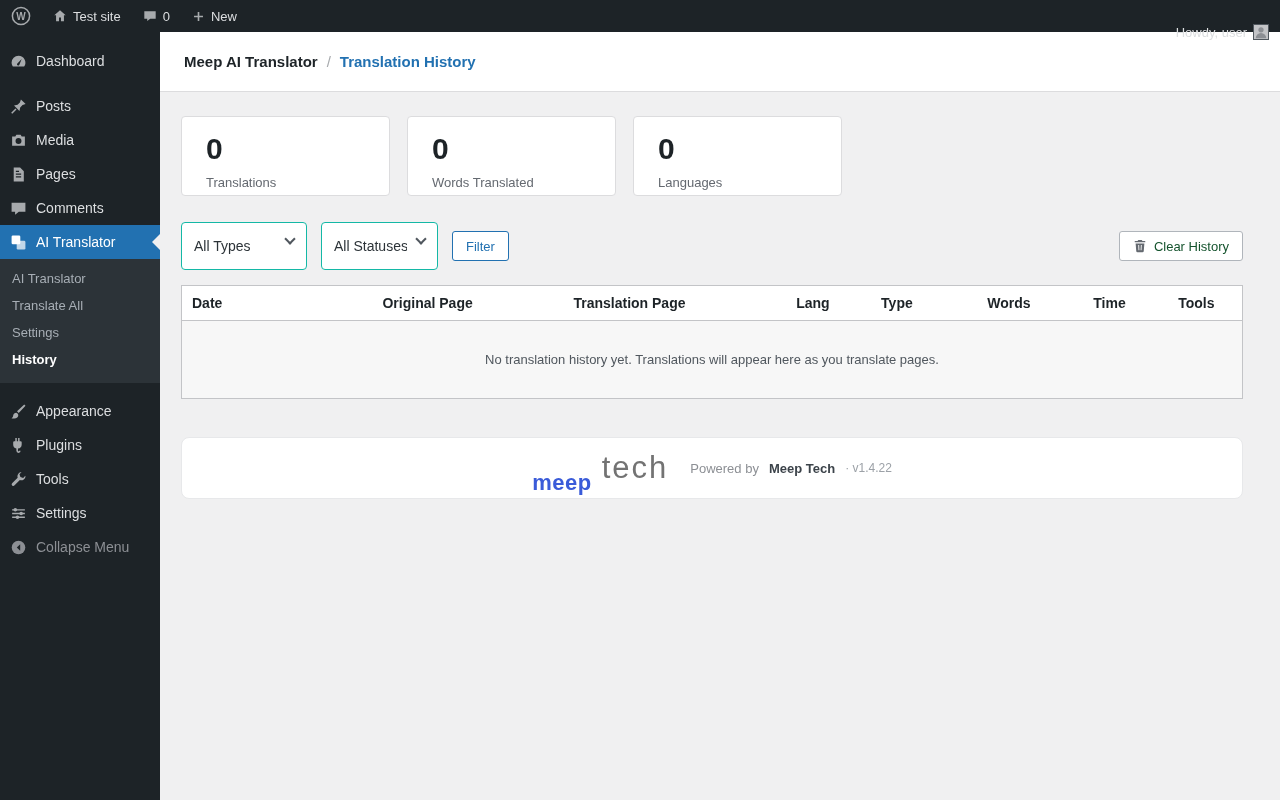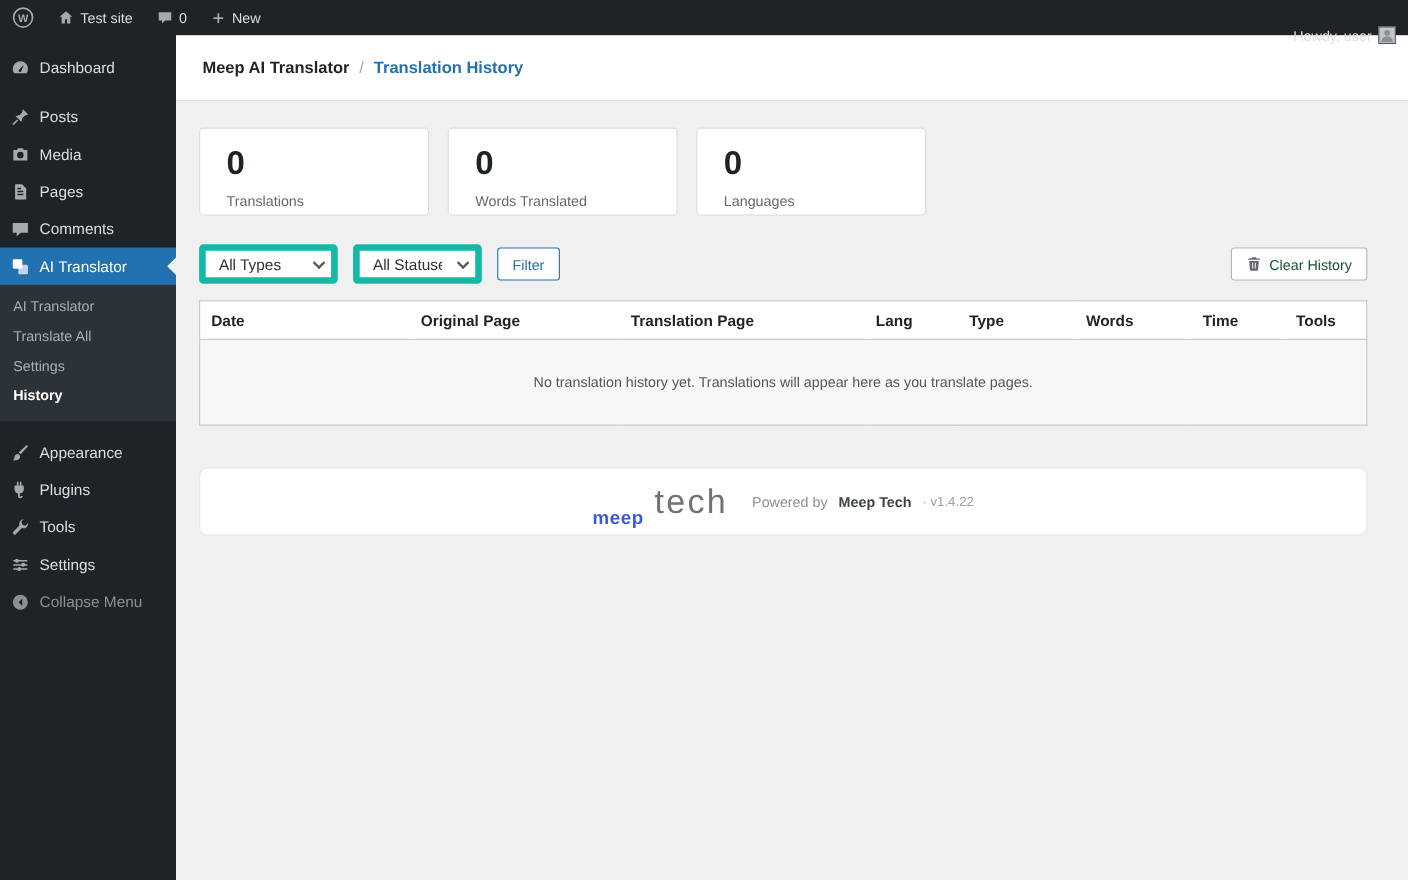--- a/index.html
+++ b/index.html
@@ -41,37 +41,37 @@
 
   .main { padding:24px 37px 0 21px; }
 
   .stats-row { display:flex; gap:17px; }
   .stat-card { width:209px; height:80px; background:#fff; border:1px solid #dcdcde; border-radius:4px; padding:17px 24px; }
   .stat-value { font-size:30px; font-weight:bold; line-height:1; color:#1d2327; }
   .stat-label { margin-top:11px; font-size:13px; color:#646970; }
 
   .filter-row { margin-top:26px; display:flex; align-items:center; gap:14px; }
   .select-wrap { position:relative; }
-  .select-wrap select { appearance:none; -webkit-appearance:none; height:36px; background:#fff;
-    border:6px solid #14b8a6; border-radius:4px; font-size:14px; color:#2c3338; padding:0 30px 0 12px;
+  .select-wrap select { appearance:none; -webkit-appearance:none; height:48px; background:#fff;
+    border:1px solid #14b8a6; border-radius:4px; font-size:14px; color:#2c3338; padding:0 30px 0 12px;
     font-family:inherit; }
   .select-wrap .chev { position:absolute; right:13px; top:13px; width:8px; height:8px; pointer-events:none;
     border-right:2px solid #50575e; border-bottom:2px solid #50575e; transform:rotate(45deg); }
   .btn { font-family:inherit; font-size:13px; border-radius:3px; background:#fff; height:30px; padding:0 13px; }
   .btn-filter { border:1px solid #2271b1; color:#2271b1; }
   .btn-clear { margin-left:auto; border:1px solid #b0b5bb; color:#14532d; display:flex; align-items:center; gap:7px; }
   .btn-clear svg { color:#646970; }
 
   .history-table { margin-top:15px; width:100%; border-collapse:collapse; background:#fff; border:1px solid #c3c4c7; }
   .history-table th { text-align:left; font-size:14px; font-weight:bold; color:#1d2327; padding:9px 10px; border-bottom:1px solid #c3c4c7; }
   .history-table td.empty { text-align:center; padding:31px 10px; font-size:13px; color:#50575e; background:#f7f7f7; }
 
   .footer-card { margin-top:38px; height:62px; background:#fff; border:1px solid #e7e8ea; border-radius:8px;
     display:flex; align-items:center; justify-content:center; gap:10px; }
-  .logo-meep { font-size:17px; font-weight:bold; color:#3a5bd9; letter-spacing:.5px;margin-top:30px; }
+  .logo-meep { font-size:22px; font-weight:bold; color:#3a5bd9; letter-spacing:.5px;margin-top:30px; }
   .logo-tech { font-size:31px; color:#737373; letter-spacing:2px; margin-right:12px; }
   .powered { font-size:13px; color:#8c8f94; }
   .powered-brand { font-weight:bold; color:#3c434a; text-decoration:none; }
   .version { font-size:12px; color:#9ca1a7; }
 </style>
 </head>
 <body>
 
 <div class="admin-bar" data-interactable="false">
   <span class="ab-item" data-interactable="true">

